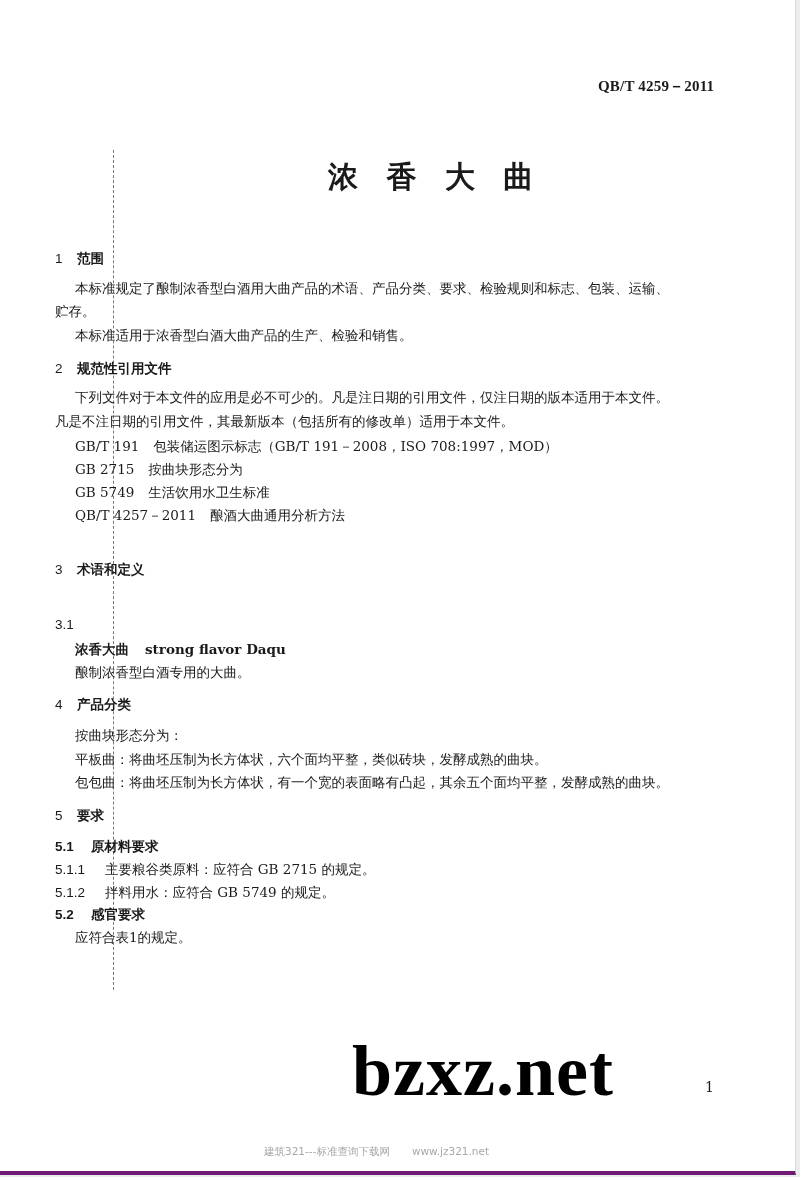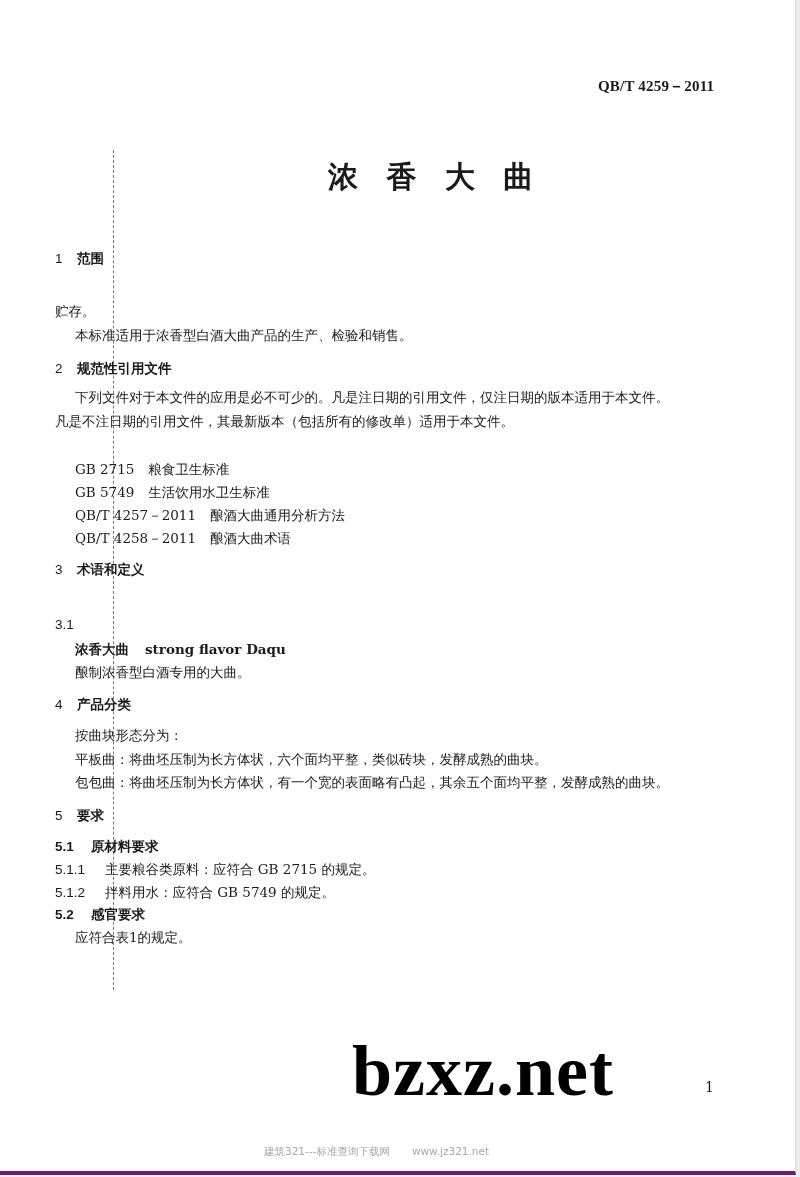--- a/index.html
+++ b/index.html
@@ -43,40 +43,41 @@
 
   <div class="abs std-no">
     <span class="code">QB/T 4259－2011</span>
   </div>
 
   <div class="abs title">浓 香 大 曲</div>
 
   <div class="abs h1 flush" style="top:250px;">
     <span class="num">1</span><span>范围</span>
   </div>
+  <div class="abs p indent" style="top:280px;">本标准规定了酿制浓香型白酒用大曲产品的术语、产品分类、要求、检验规则和标志、包装、运输、</div>
   <div class="abs p flush" style="top:303px;">贮存。</div>
   <div class="abs p indent" style="top:327px;">本标准适用于浓香型白酒大曲产品的生产、检验和销售。</div>
 
   <div class="abs h1 flush" style="top:360px;">
     <span class="num">2</span><span>规范性引用文件</span>
   </div>
   <div class="abs p indent" style="top:389px;">下列文件对于本文件的应用是必不可少的。凡是注日期的引用文件，仅注日期的版本适用于本文件。</div>
   <div class="abs p flush" style="top:413px;text-align:center;">凡是不注日期的引用文件，其最新版本（包括所有的修改单）适用于本文件。</div>
 
+  <div class="abs p indent" style="top:438px;">
+    <span>GB/T 191</span><span style="display:inline-block;width:14px;"></span><span>包装储运图示标志（GB/T 191－2008，ISO 708:1997，MOD）</span>
+  </div>
   <div class="abs p indent" style="top:461px;">
-    <span>GB 2715</span><span style="display:inline-block;width:14px;"></span><span>粮食卫生标准</span>
+    <span>GB 2715</span><span style="display:inline-block;width:14px;"></span><span>按曲块形态分为</span>
   </div>
   <div class="abs p indent" style="top:484px;">
     <span>GB 5749</span><span style="display:inline-block;width:14px;"></span><span>生活饮用水卫生标准</span>
   </div>
   <div class="abs p indent" style="top:507px;">
     <span>QB/T 4257－2011</span><span style="display:inline-block;width:14px;"></span><span>酿酒大曲通用分析方法</span>
-  </div>
-  <div class="abs p indent" style="top:530px;">
-    <span>QB/T 4258－2011</span><span style="display:inline-block;width:14px;"></span><span>酿酒大曲术语</span>
   </div>
 
   <div class="abs h1 flush" style="top:561px;">
     <span class="num">3</span><span>术语和定义</span>
   </div>
   <div class="abs clause-num flush" style="top:617px;">3.1</div>
   <div class="abs p indent bold" style="top:641px;">
     <span>浓香大曲</span><span style="display:inline-block;width:16px;"></span><span>strong flavor Daqu</span>
   </div>
   <div class="abs p indent" style="top:664px;">酿制浓香型白酒专用的大曲。</div>

